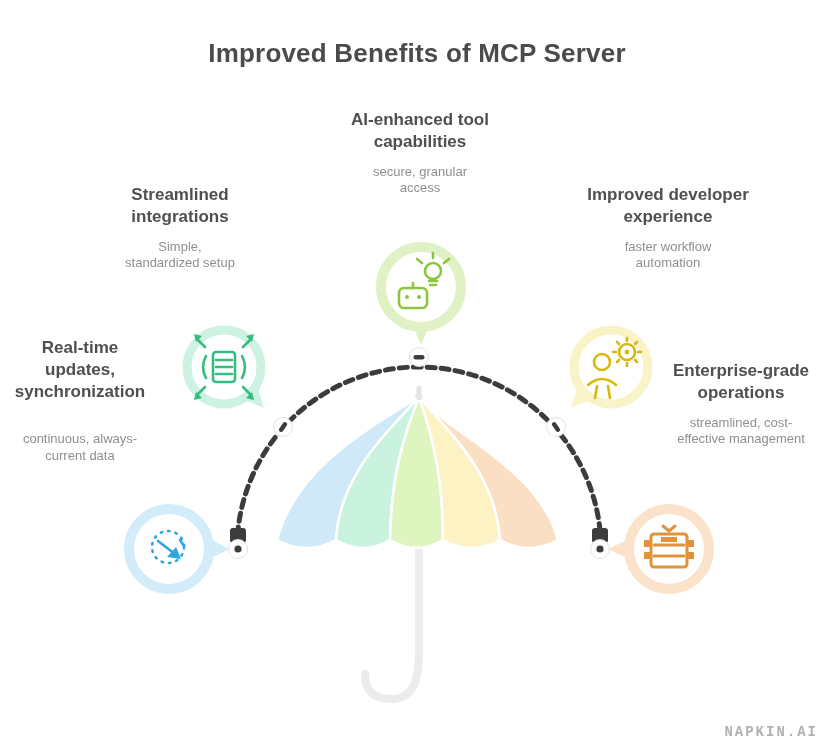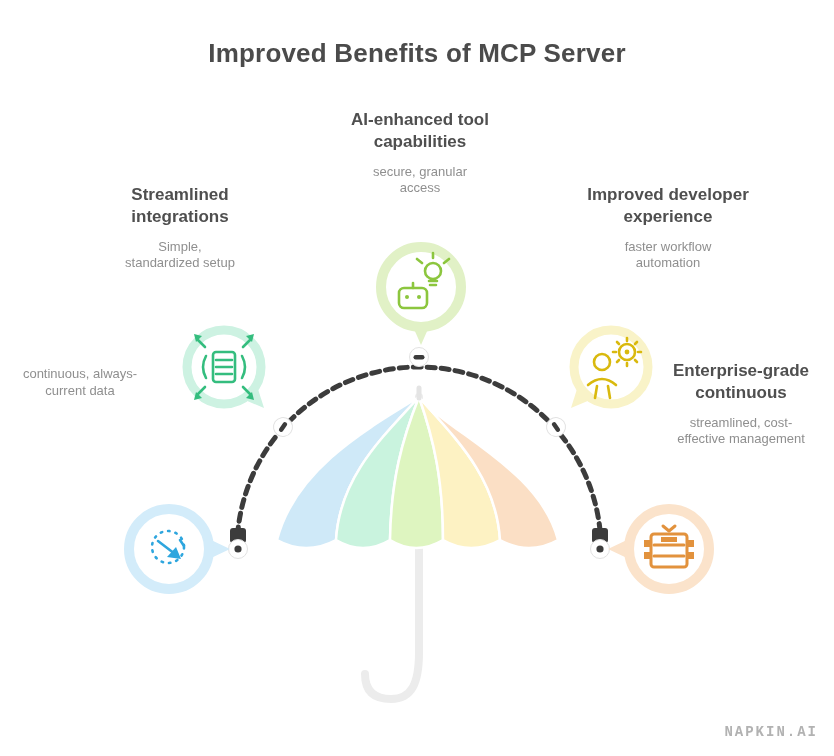--- a/index.html
+++ b/index.html
@@ -46,24 +46,25 @@
   </div>
   <div class="benefit-text bt-upright">
     <span class="heading">Improved developer experience</span>
     <span class="sub">faster workflow automation</span>
   </div>
   <div class="benefit-text bt-upleft">
     <span class="heading">Streamlined integrations</span>
     <span class="sub">Simple, standardized setup</span>
   </div>
   <div class="benefit-text bt-midleft">
+    <span class="heading">Real-time updates, synchronization</span>
     <span class="sub">continuous, always-current data</span>
   </div>
   <div class="benefit-text bt-midright">
-    <span class="heading">Enterprise-grade continuous</span>
+    <span class="heading">Enterprise-grade operations</span>
     <span class="sub">streamlined, cost-effective management</span>
   </div>
 
   <svg width="834" height="756" viewBox="0 0 834 756" style="position:absolute;left:0;top:0;">
 
     <g>
       <path d="M 237 549 A 182 182 0 0 1 601 549" fill="none" stroke="#3c3c3c" stroke-width="5" stroke-linecap="round" stroke-dasharray="8 6"></path>
       <rect x="230" y="528" width="16" height="15" rx="3" fill="#3c3c3c"></rect>
       <rect x="592" y="528" width="16" height="15" rx="3" fill="#3c3c3c"></rect>
     </g>

